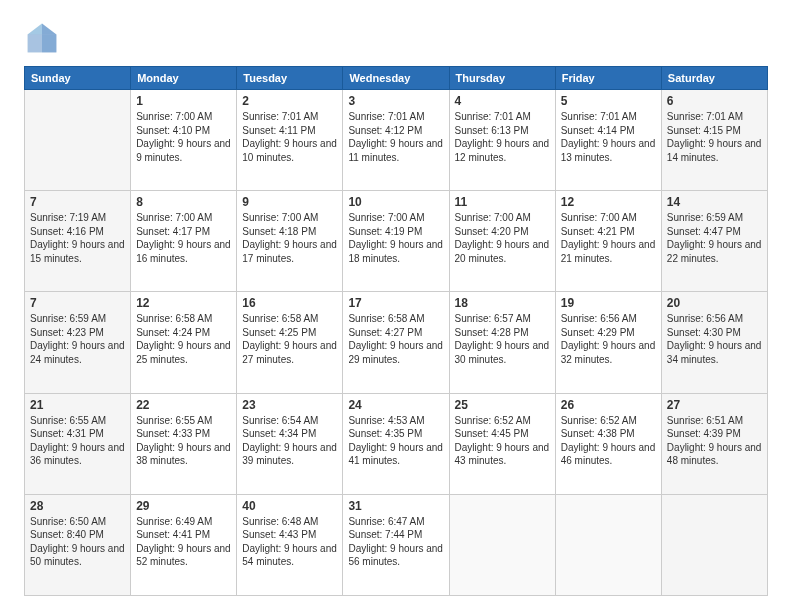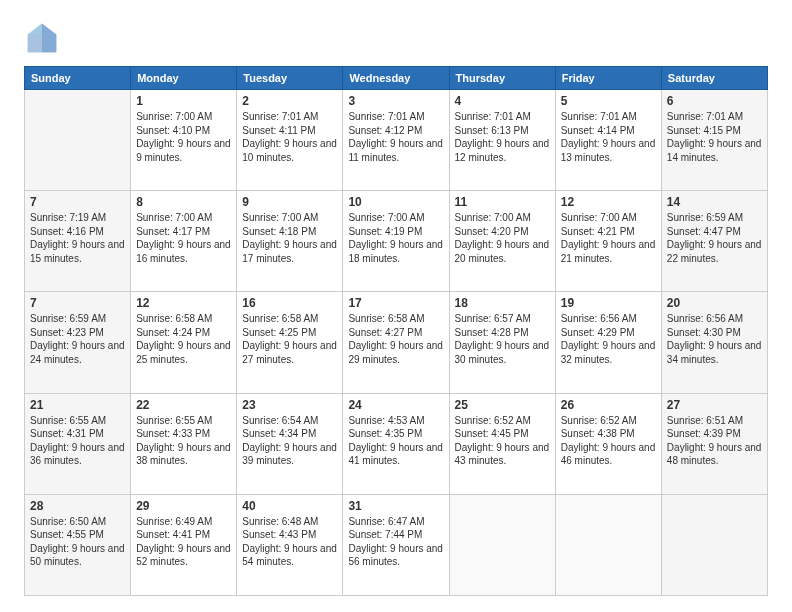--- a/index.html
+++ b/index.html
@@ -333,21 +333,21 @@
               <div class="day-info">Sunrise: 6:51 AM
 Sunset: 4:39 PM
 Daylight: 9 hours
 and 48 minutes.</div>
             </td>
           </tr>
           <tr>
             <td>
               <span class="day-num">28</span>
               <div class="day-info">Sunrise: 6:50 AM
-Sunset: 4:55 PM
+Sunset: 8:40 PM
 Daylight: 9 hours
 and 50 minutes.</div>
             </td>
             <td>
               <span class="day-num">29</span>
               <div class="day-info">Sunrise: 6:49 AM
 Sunset: 4:41 PM
 Daylight: 9 hours
 and 52 minutes.</div>
             </td>

